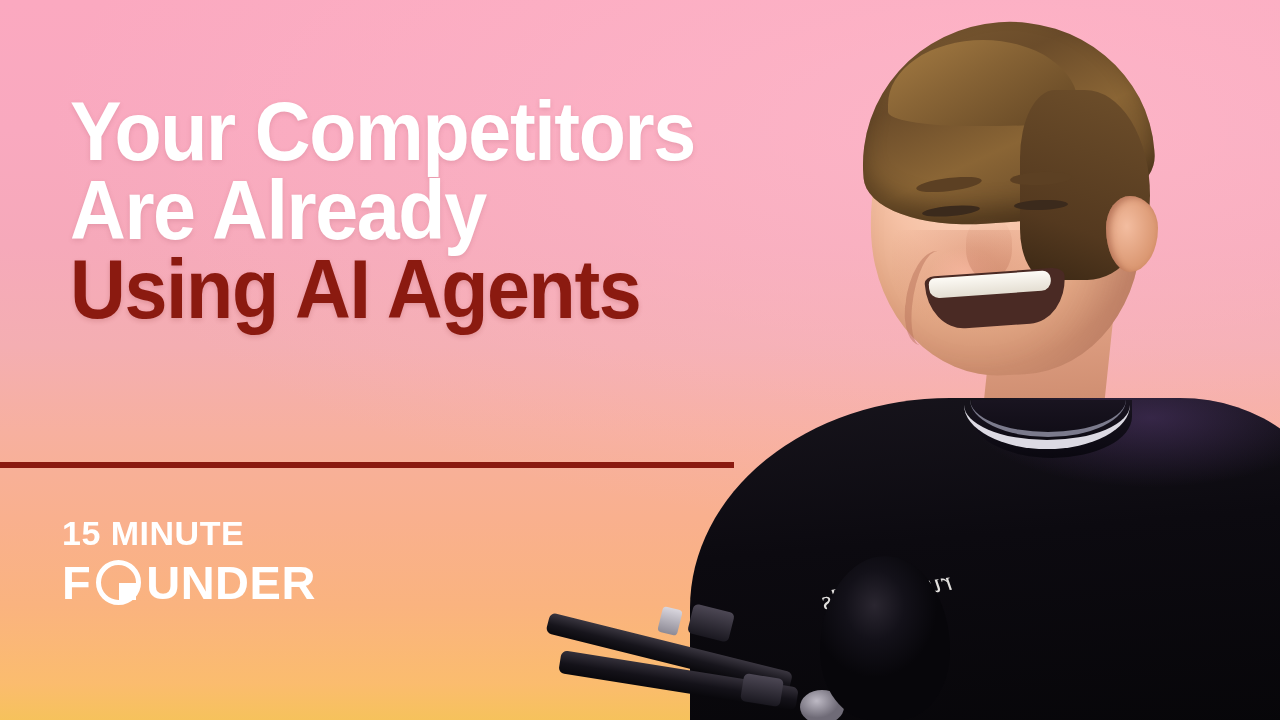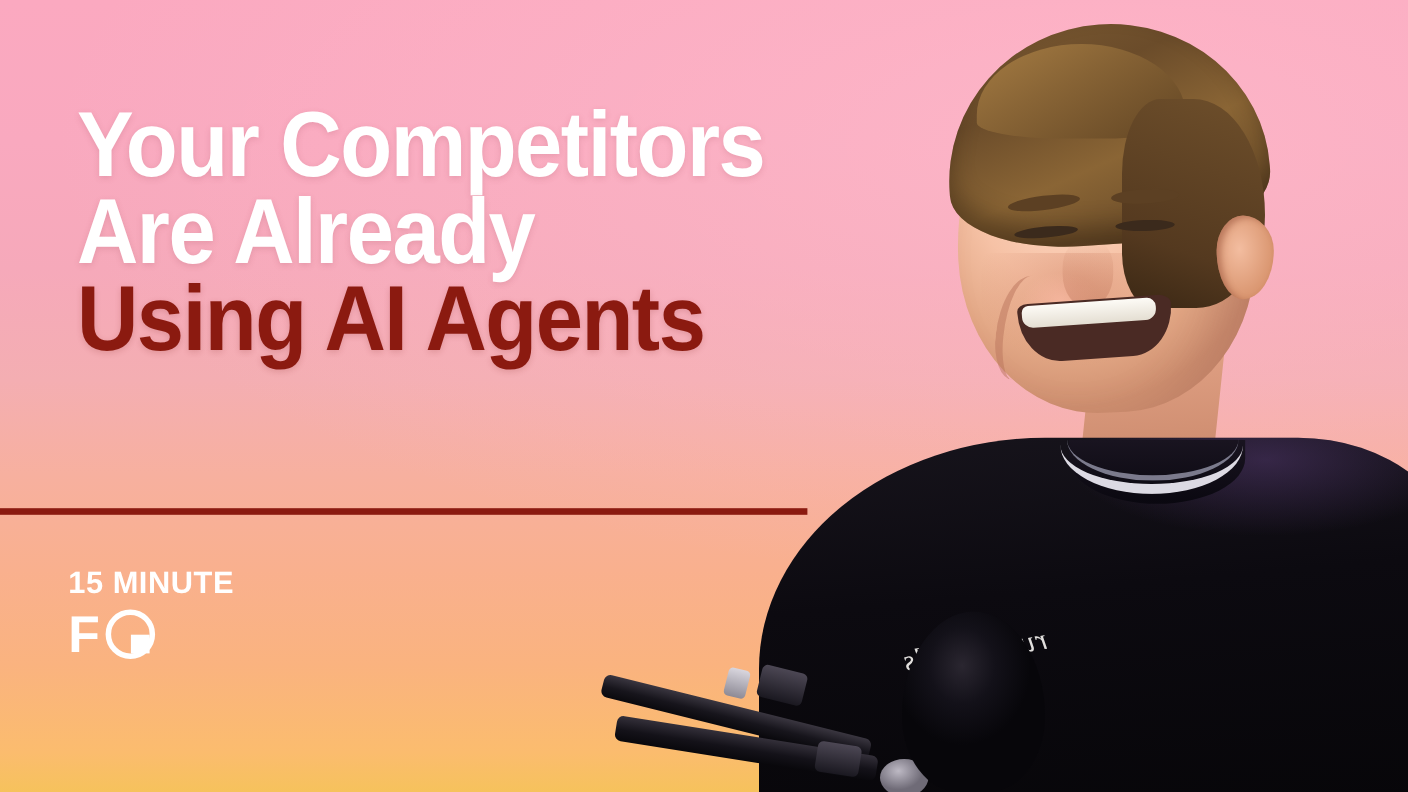--- a/index.html
+++ b/index.html
@@ -228,21 +228,21 @@
 
   
   .logo{
     position:absolute;left:62px;top:516px;
   }
   .logo-row{
     display:block;color:#ffffff;font-weight:700;
     letter-spacing:.5px;line-height:1;
     white-space:nowrap;
   }
-  .logo-row.r1{font-size:28px;margin-bottom:9px;}
+  .logo-row.r1{font-size:34px;margin-bottom:9px;}
   .logo-row.r2{font-size:47px;display:flex;align-items:center;gap:2px;}
   .logo-o{
     display:inline-block;width:45px;height:45px;position:relative;
     margin:0 3px;vertical-align:middle;
   }
   .logo-o .ring{
     position:absolute;inset:0;border-radius:50%;
     border:5px solid #ffffff;box-sizing:border-box;
   }
   .logo-o .wedge{
@@ -310,16 +310,17 @@
   <div class="divider"></div>
 
   <div class="logo">
     <span class="logo-row r1">15 MINUTE</span>
     <span class="logo-row r2">
       <span>F</span>
       <span class="logo-o">
         <span class="ring"></span>
         <span class="wedge"></span>
       </span>
+      <span>UNDER</span>
     </span>
   </div>
 
 </div>
 
 </body></html>

